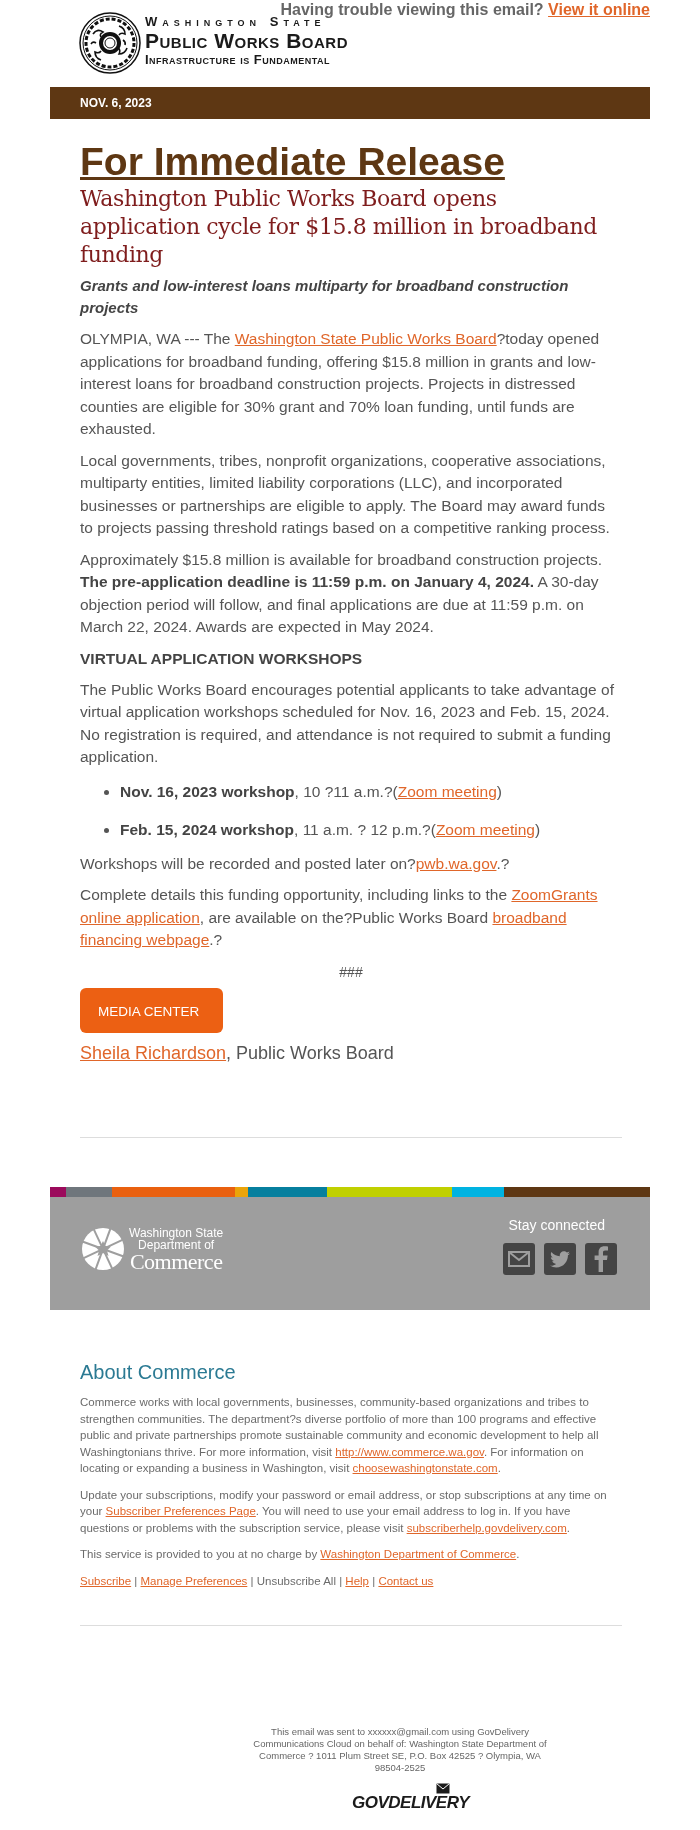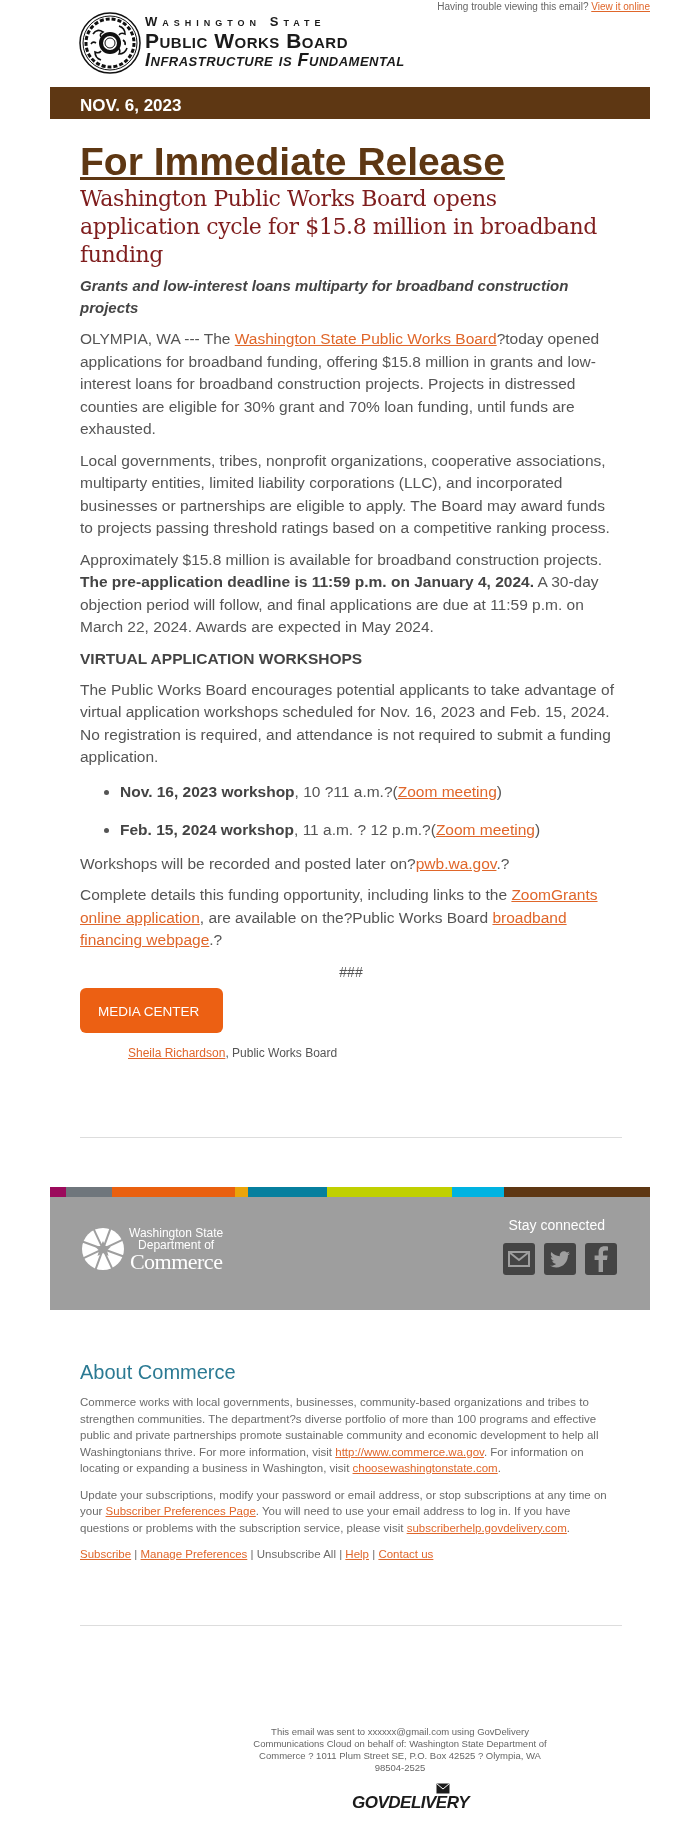--- a/index.html
+++ b/index.html
@@ -1,45 +1,45 @@
 <!DOCTYPE html>
 <html><head>
 <meta charset="utf-8">
 <style>
   * { box-sizing: border-box; margin: 0; padding: 0; }
   body { width: 700px; height: 1830px; background: #ffffff; font-family: "Liberation Sans", sans-serif; color: #555555; position: relative; overflow: hidden; }
   a, .link { color: #e0662a; text-decoration: underline; cursor: pointer; }
   .wrap { position: absolute; left: 50px; width: 600px; top: 0; }
 
-  .topnote { position: absolute; right: 0; top: 1px; font-size: 10px; color: #666; }
+  .topnote { position: absolute; right: 0; top: 1px; font-size: 16px; color: #666; font-weight: bold; }
   .topnote .link { color: #e0662a; }
 
   .logo { position: absolute; left: 29px; top: 12px; width: 340px; height: 64px; }
   .logo-emblem { position: absolute; left: 0; top: 0; width: 62px; height: 62px; }
   .logo-text { position: absolute; left: 66px; top: 2px; color: #1a1a1a; }
   .logo-l1 { font-size: 13px; letter-spacing: 5px; font-weight: bold; font-variant: small-caps; line-height: 16px; }
   .logo-l2 { font-size: 21px; font-weight: bold; font-variant: small-caps; letter-spacing: 0.5px; line-height: 22px; }
-  .logo-l3 { font-size: 18px; font-style: italic; font-weight: bold; font-variant: small-caps; letter-spacing: 0.5px; line-height: 16px; }
-
-  .dateband { position: absolute; left: 0; top: 87px; width: 600px; height: 32px; background: #5e3713; color: #fff; font-size: 17px; font-weight: bold; padding: 9px 1px 0 30px; }
+  .logo-l3 { font-size: 13px; font-weight: bold; font-variant: small-caps; letter-spacing: 0.5px; line-height: 16px; }
+
+  .dateband { position: absolute; left: 0; top: 87px; width: 600px; height: 32px; background: #5e3713; color: #fff; font-size: 12px; font-weight: bold; padding: 9px 1px 0 30px; }
 
   .content { position: absolute; left: 30px; top: 145px; width: 542px; }
   h1.release { font-size: 39px; color: #5e3713; font-weight: bold; line-height: 34px; text-decoration: underline; }
   h2.headline { font-family: "DejaVu Serif", "Liberation Serif", serif; font-size: 22px; font-weight: normal; color: #7f1d1d; line-height: 28px; margin-top: 6px; letter-spacing: -0.4px; }
   h3.sub { font-size: 15px; font-style: italic; font-weight: bold; color: #444; line-height: 22px; margin-top: 6px; }
   p.body { font-size: 15.5px; line-height: 22.5px; color: #555; margin-top: 9px; }
   p.body b { color: #444; }
   h4.section { font-size: 15.5px; font-weight: bold; color: #444; margin-top: 9px; line-height: 22px; }
   ul.ws { margin: 12px 0 0 40px; font-size: 15.5px; line-height: 22px; color: #555; }
   ul.ws li { margin-bottom: 16px; }
   ul.ws li b { color: #444; }
   .hashes { text-align: center; font-size: 14px; color: #555; margin-top: 12px; line-height: 16px; }
   .media-btn { display: inline-block; margin-top: 8px; background: #ec6013; color: #fff; font-size: 13.5px; padding: 16px 18px; border-radius: 6px; width: 143px; height: 45px; text-align: left; }
   .mc { font-size: 15.5px; font-weight: bold; color: #444; margin-top: 8px; line-height: 22px; }
-  .contact { font-size: 12px; color: #555; margin-top: 9px; line-height: 22px; margin-left: 48px; }
+  .contact { font-size: 18px; color: #555; margin-top: 9px; line-height: 22px; }
   .hr1 { position: absolute; left: 30px; width: 542px; top: 1137px; height: 1px; background: #dddddd; }
 
   .colorbar { position: absolute; left: 0; top: 1187px; width: 600px; height: 10px; display: flex; }
   .colorbar div { height: 10px; }
   .footer-band { position: absolute; left: 0; top: 1197px; width: 600px; height: 113px; background: #9e9e9e; }
   .commerce-logo { position: absolute; left: 31px; top: 30px; width: 160px; height: 48px; }
   .c-emblem { position: absolute; left: 0; top: 0; width: 44px; height: 44px; }
   .c-text { position: absolute; left: 48px; top: 0; color: #fff; text-align: center; }
   .c-t1 { font-size: 12px; line-height: 12px; }
   .c-t2 { font-size: 12px; line-height: 13px; }
@@ -191,20 +191,23 @@
 
   <div class="about">
     <h2>About Commerce</h2>
     <p>
       <span>Commerce works with local governments, businesses, community-based organizations and tribes to strengthen communities. The department?s diverse portfolio of more than 100 programs and effective public and private partnerships promote sustainable community and economic development to help all Washingtonians thrive. For more information, visit </span><span class="link">http://www.commerce.wa.gov</span><span>. For information on locating or expanding a business in Washington, visit </span><span class="link">choosewashingtonstate.com</span><span>.</span>
     </p>
     <p>
       <span>Update your subscriptions, modify your password or email address, or stop subscriptions at any time on your </span><span class="link">Subscriber Preferences Page</span><span>. You will need to use your email address to log in. If you have questions or problems with the subscription service, please visit </span><span class="link">subscriberhelp.govdelivery.com</span><span>.</span>
     </p>
     <p>
+      <span>This service is provided to you at no charge by </span><span class="link">Washington Department of Commerce</span><span>.</span>
+    </p>
+    <p>
       <span class="link">Subscribe</span><span> | </span><span class="link">Manage Preferences</span><span> | </span><span>Unsubscribe All</span><span> | </span><span class="link">Help</span><span> | </span><span class="link">Contact us</span>
     </p>
   </div>
 
   <div class="hr2"></div>
 
   <div class="sent">This email was sent to xxxxxx@gmail.com using GovDelivery Communications Cloud on behalf of: Washington State Department of Commerce ? 1011 Plum Street SE, P.O. Box 42525 ? Olympia, WA 98504-2525</div>
 
   <div class="govd">
     <span class="govd-text">GOVDELIVERY</span>

